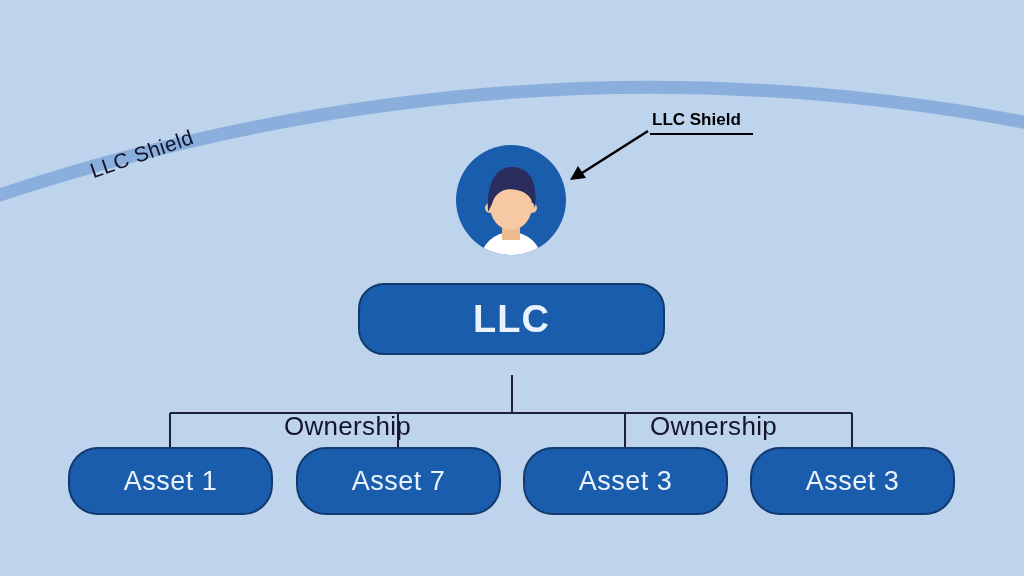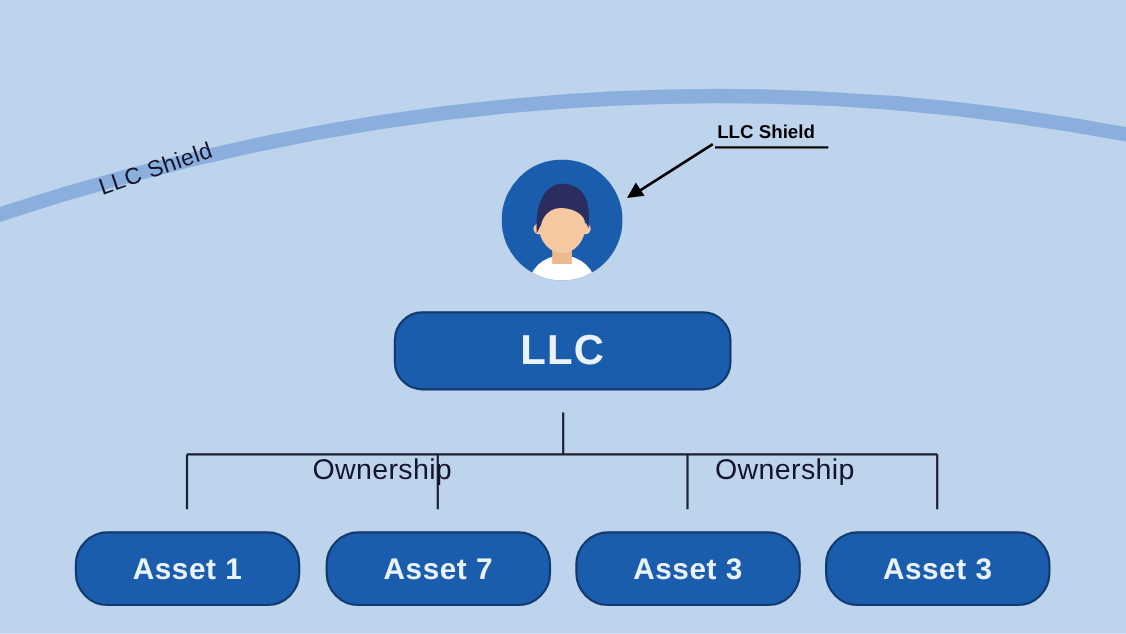--- a/index.html
+++ b/index.html
@@ -58,23 +58,23 @@
     border:2px solid var(--box-border);
     color:var(--box-text);
     display:flex;align-items:center;justify-content:center;
   }
   .llc-box{
     left:358px;top:283px;width:307px;height:72px;
     border-radius:26px;
     font-size:38px;font-weight:700;letter-spacing:1px;text-align:center;
   }
   .asset-box{
-    top:483px;width:205px;height:68px;
+    top:447px;width:205px;height:68px;
     border-radius:30px;
-    font-size:27px;font-weight:700;letter-spacing:0.5px;
+    font-size:27px;font-weight:400;letter-spacing:0.5px;
   }
   .asset-1{left:68px;}
   .asset-2{left:296px;}
   .asset-3{left:523px;text-align:center;}
   .asset-4{left:750px;}
 
   .ownership{
     position:absolute;top:385px;
     font-size:26px;color:var(--label-text);letter-spacing:0.3px;margin-top:26px;
   }

